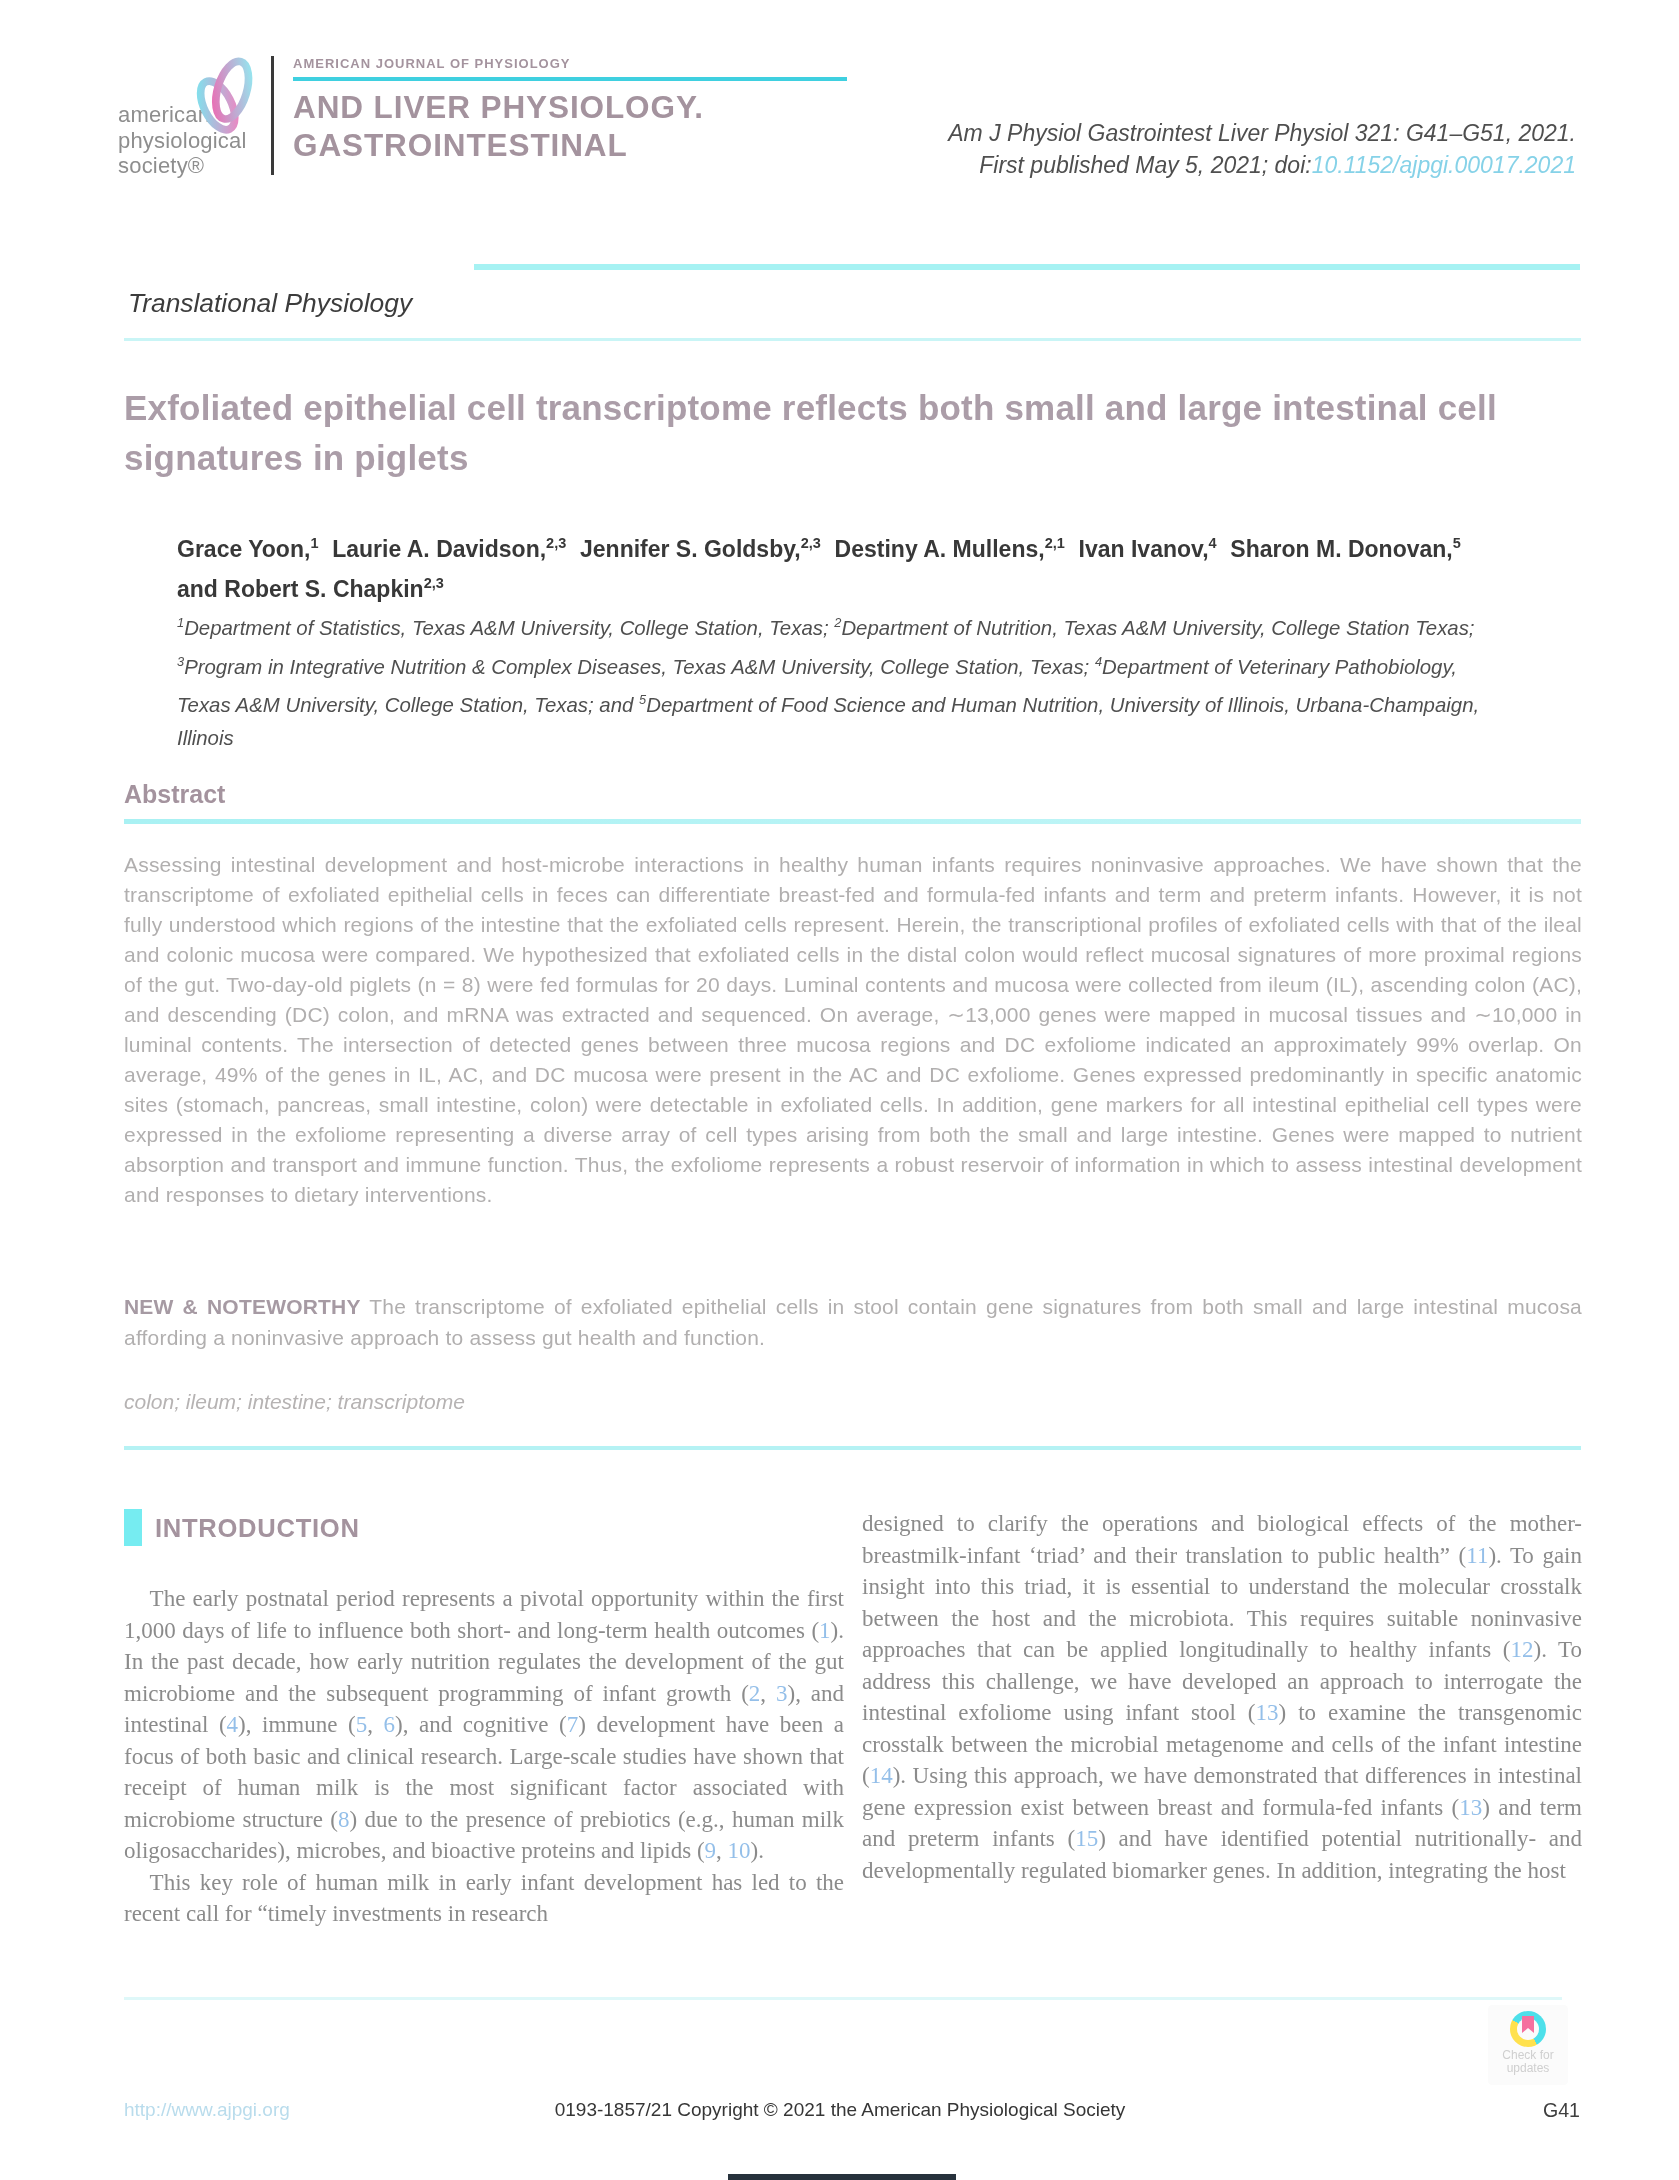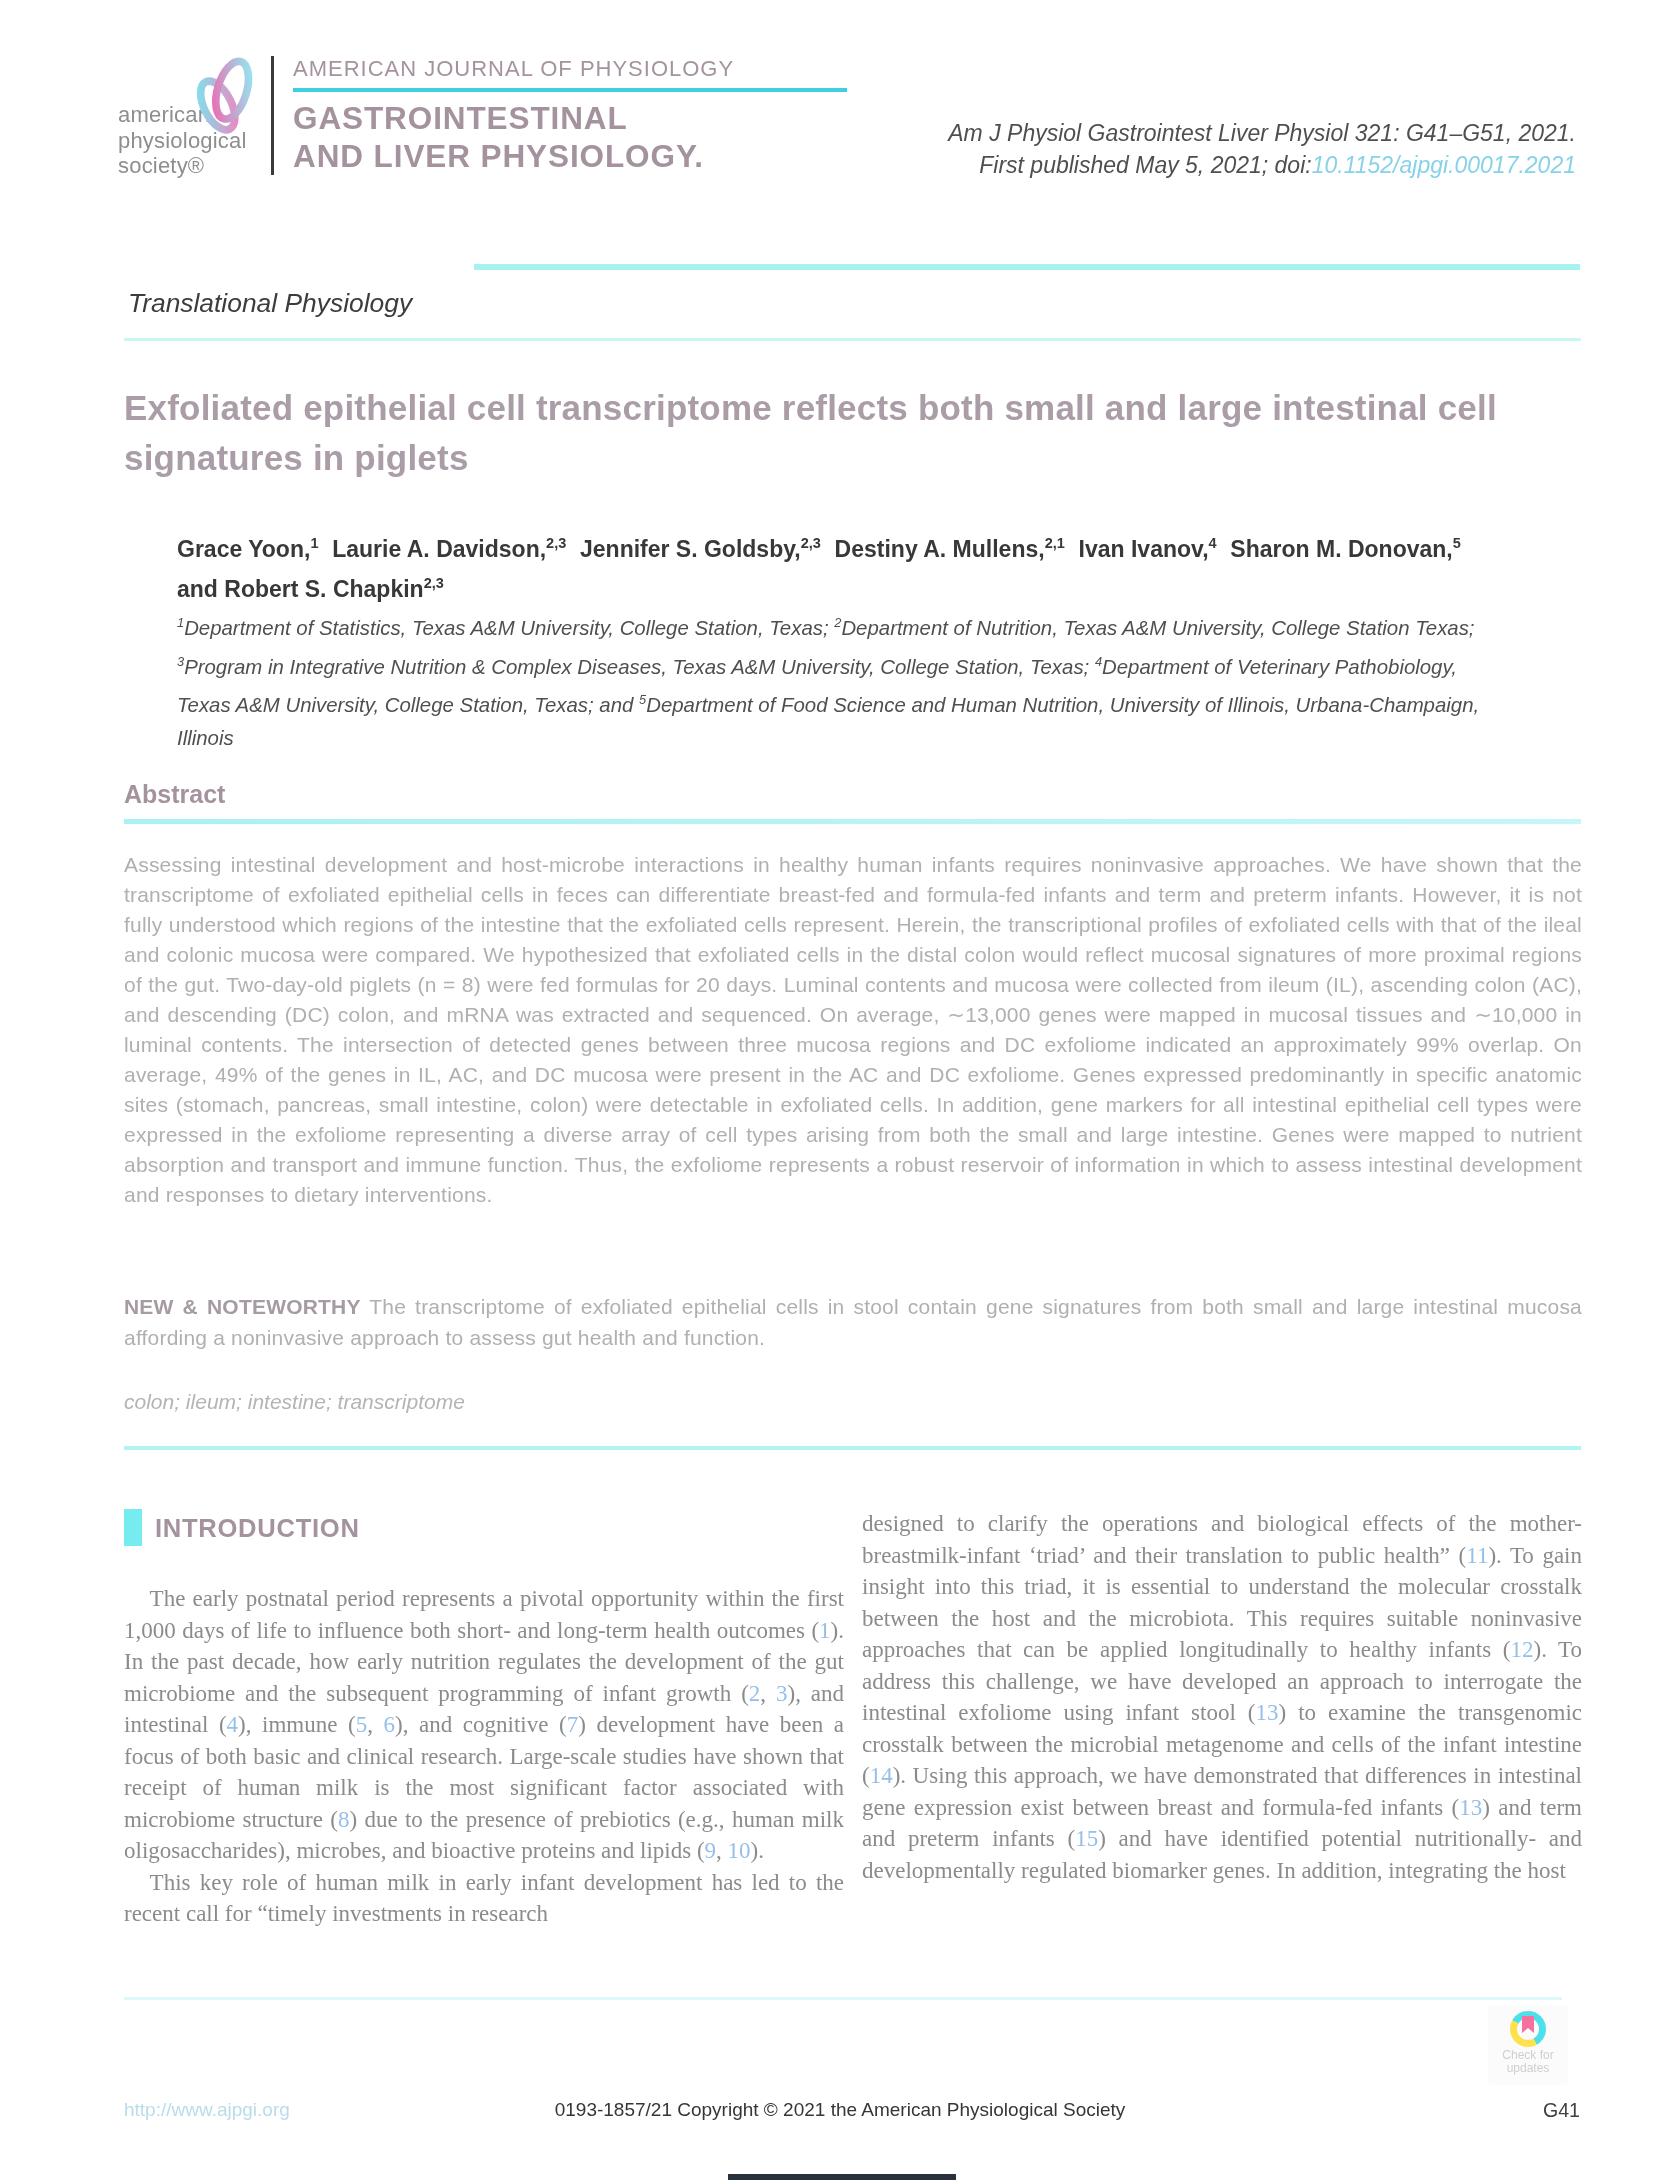--- a/index.html
+++ b/index.html
@@ -16,21 +16,21 @@
   *{margin:0;padding:0;box-sizing:border-box;}
   html,body{background:#e9e9e9;}
   body{font-family:"Liberation Sans",sans-serif;}
   .page{position:relative;width:1680px;height:2181px;background:#ffffff;overflow:hidden;margin:0 auto;}
 
   
   .society-text{position:absolute;left:118px;top:102px;font-size:22px;line-height:25.6px;color:#8e8e8e;letter-spacing:0.2px;}
   .ribbon{position:absolute;left:193px;top:49px;width:63px;height:101px;}
   .vbar{position:absolute;left:271px;top:56px;width:3.4px;height:119px;background:#3a3a3a;}
   .journal{position:absolute;left:293px;top:56px;}
-  .journal .kicker{font-size:22px;font-weight:normal;color:var(--heading_mauve);letter-spacing:1px;}
+  .journal .kicker{font-size:13px;font-weight:bold;color:var(--heading_mauve);letter-spacing:1px;}
   .journal .jrule{width:554px;height:4.3px;background:var(--accent_strong);margin:6px 0 6.8px 0;}
   .journal .jname{font-size:31.5px;font-weight:bold;color:var(--heading_mauve);letter-spacing:0.9px;line-height:38px;}
   .citation{position:absolute;right:104px;top:118px;text-align:right;font-style:italic;font-size:23px;line-height:31.5px;color:#4f4f4f;}
   .citation .doi{color:var(--doi_blue);}
 
   
   .banner-box{position:absolute;left:124px;top:218px;width:351px;height:52px;background:var(--accent_light);}
   .banner-box span{display:block;padding-left:29px;line-height:52px;font-size:25.6px;font-weight:bold;color:#262626;letter-spacing:0.4px;}
   .banner-line{position:absolute;left:474px;top:264px;width:1106px;height:6px;background:var(--accent_light);}
   .section-label{position:absolute;left:128px;top:288px;font-size:26.4px;font-style:italic;color:#3c3c3c;}
@@ -100,22 +100,22 @@
     </defs>
     <ellipse cx="29" cy="66" rx="16" ry="31" transform="rotate(-27 29 66)" stroke="url(#lg1)" stroke-width="9" fill="none"></ellipse>
     <ellipse cx="46" cy="48" rx="17" ry="35" transform="rotate(17 46 48)" stroke="url(#lg2)" stroke-width="9" fill="none"></ellipse>
   </svg>
 
   <div class="vbar"></div>
 
   <div class="journal">
     <div class="kicker">AMERICAN JOURNAL OF PHYSIOLOGY</div>
     <div class="jrule"></div>
+    <div class="jname">AND LIVER PHYSIOLOGY.</div>
     <div class="jname">GASTROINTESTINAL</div>
-    <div class="jname">AND LIVER PHYSIOLOGY.</div>
   </div>
 
   <div class="citation">
     <div>Am J Physiol Gastrointest Liver Physiol 321: G41–G51, 2021.</div>
     <div><span>First published May 5, 2021; doi:</span><span class="doi">10.1152/ajpgi.00017.2021</span></div>
   </div>
 
   <div class="banner-line"></div>
   <div class="section-label">Translational Physiology</div>
   <div class="rule-thin"></div>

